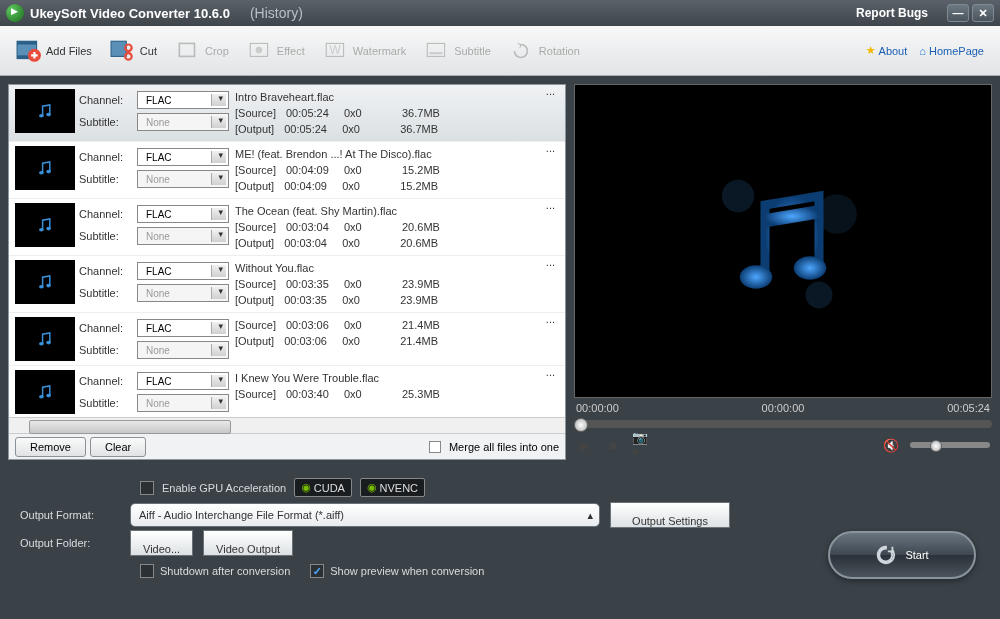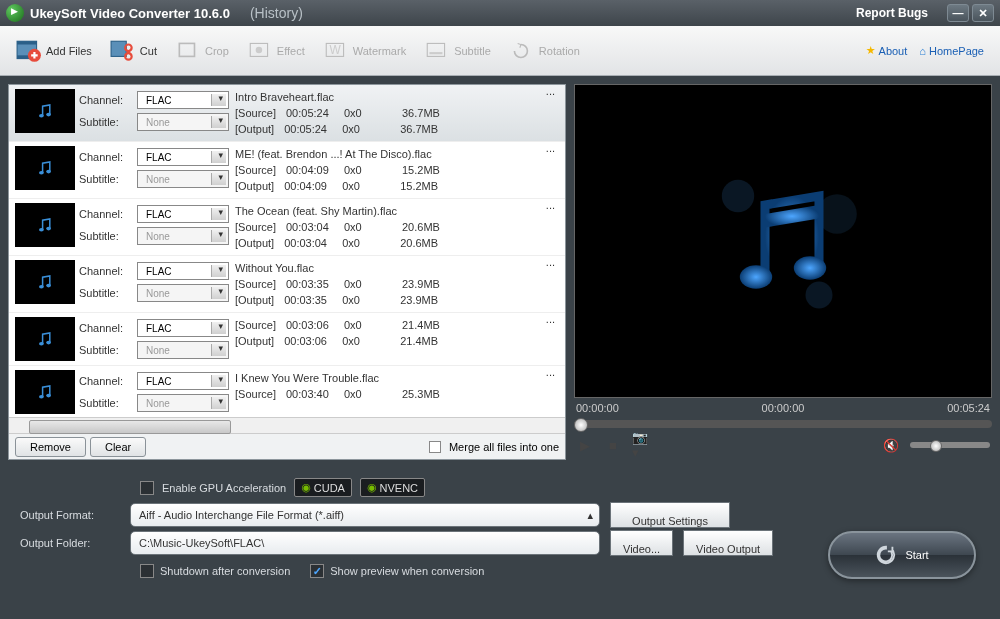--- a/index.html
+++ b/index.html
@@ -433,23 +433,20 @@
   </div>
   <div class="optrow">
     <span class="optlbl">Output Format:</span>
     <div class="optsel">
         <span>Aiff - Audio Interchange File Format (*.aiff)</span>
       </div>
     <button class="btn2" style="width:120px">Output Settings</button>
   </div>
   <div class="optrow">
     <span class="optlbl">Output Folder:</span>
-    <div class="optsel optfolder">
-        <span>C:\Music-UkeySoft\FLAC\</span>
-      </div>
     <button class="btn2">Video...</button>
     <button class="btn2">Video Output</button>
   </div>
   <div class="optrow" style="margin-left:120px;gap:6px">
     <span class="chk2"></span>
     <span>Shutdown after conversion</span>
     <span class="chk2" style="margin-left:14px">✓</span>
     <span>Show preview when conversion</span>
   </div>
 </div>

